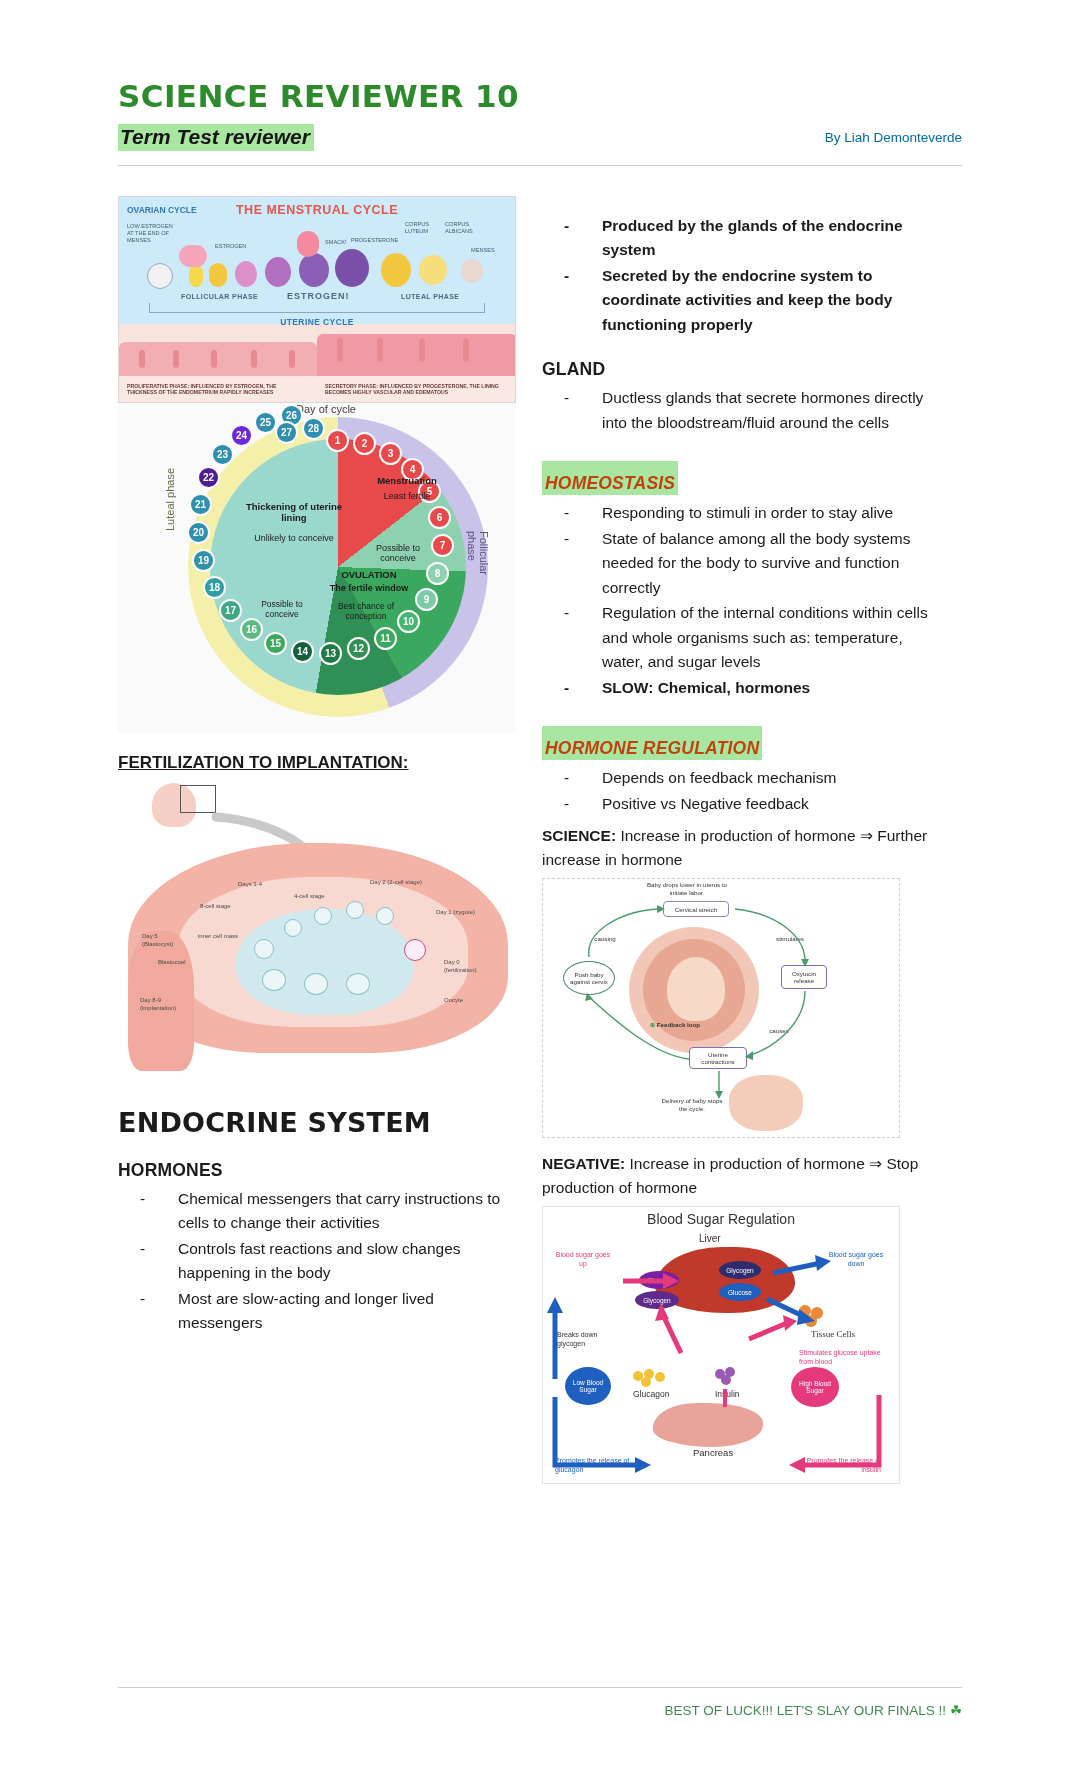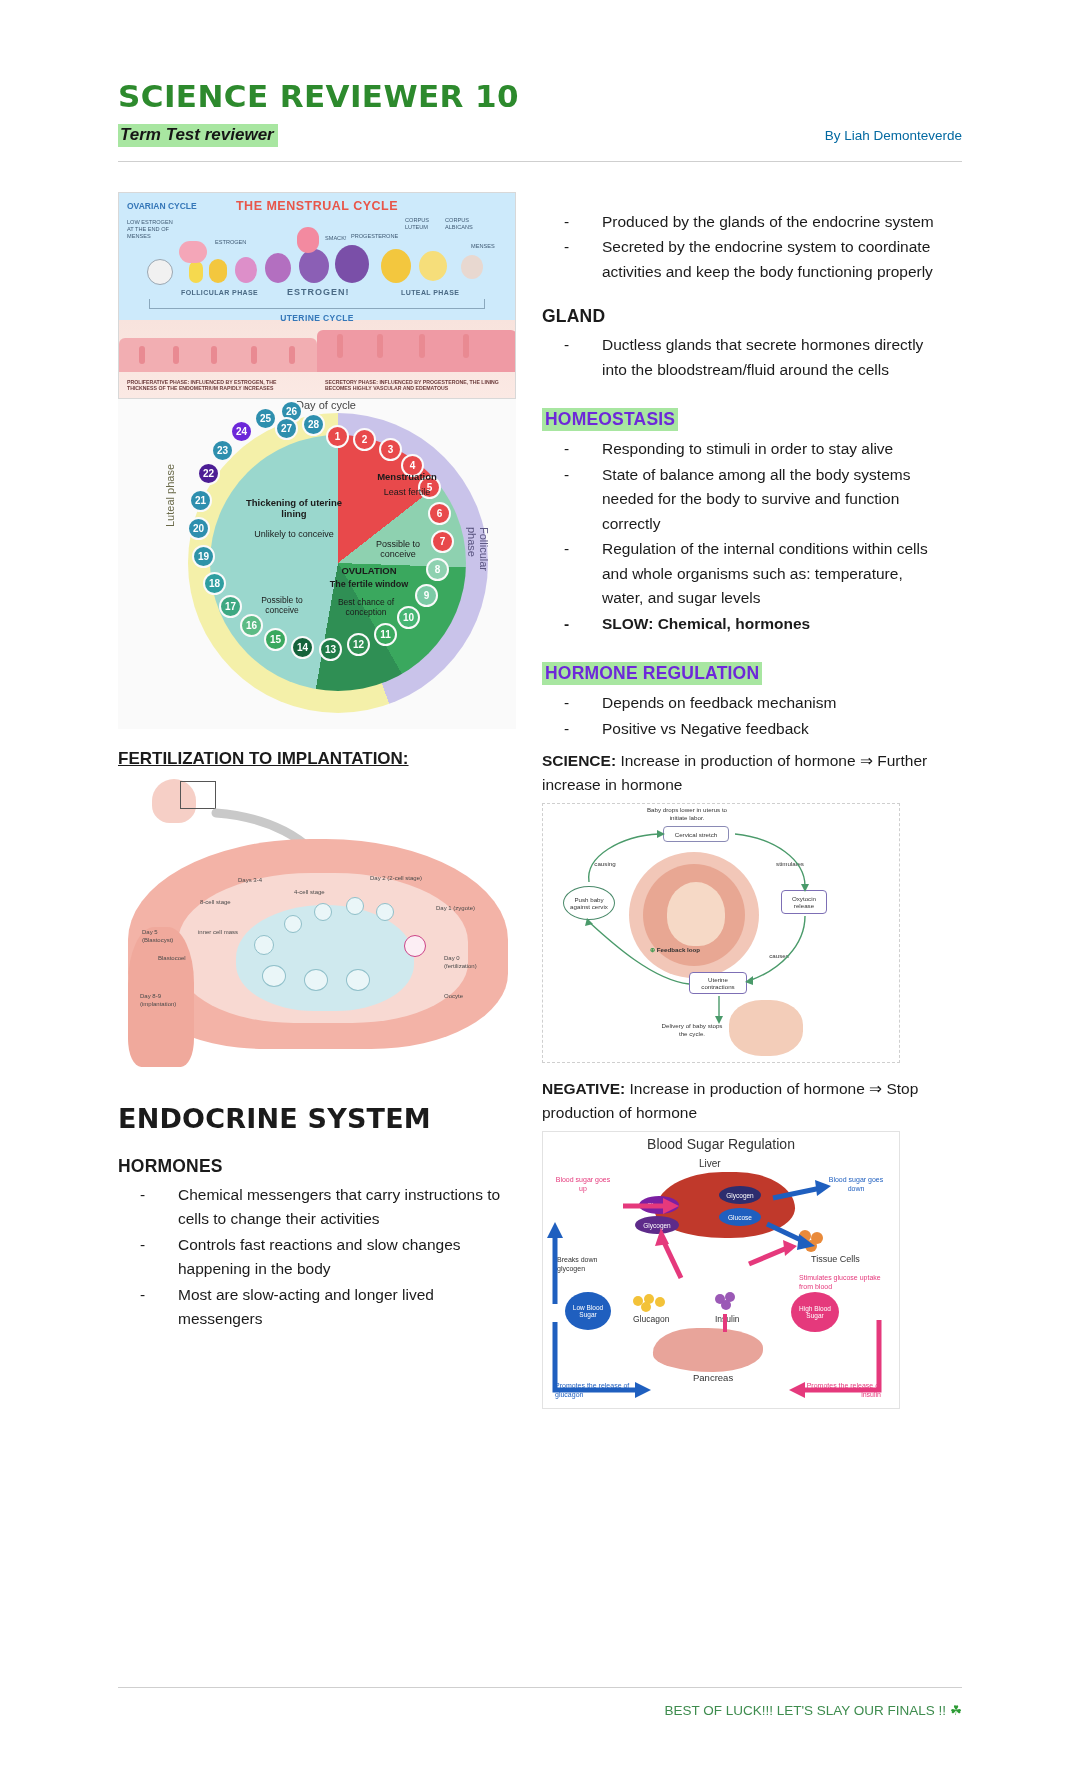--- a/index.html
+++ b/index.html
@@ -29,21 +29,21 @@
     margin: 0 0 10px 0;
     font-family: "DejaVu Sans", sans-serif;
   }
   .subtitle-row {
     display: flex;
     align-items: center;
     justify-content: space-between;
     margin-bottom: 14px;
   }
   .subtitle {
-    font-size: 17px;
+    font-size: 21px;
     font-style: italic;
     font-weight: bold;
     background: #a8e6a1;
     padding: 1px 4px 2px 2px;
     color: #161616;
   }
   .author {
     font-size: 13.5px;
     color: #0369a1;
   }
@@ -66,22 +66,23 @@
 
   h2.section {
     font-size: 17.5px;
     font-weight: bold;
     margin: 22px 0 6px 0;
     letter-spacing: .2px;
   }
   h2.hl {
     background: #a8e6a1;
     display: inline-block;
-    padding: 1px 3px 1px 3px;
-    color: #6d28d9;
+    padding: 12px 3px 1px 3px;
+    color: #c2410c;
+    font-style: italic;
   }
   h1.big {
     font-size: 27px;
     font-weight: bold;
     margin: 26px 0 8px 0;
     font-family: "DejaVu Sans", sans-serif;
     letter-spacing: .2px;
   }
   h3.underline {
     font-size: 17px;
@@ -456,21 +457,21 @@
       <h2 class="section">HORMONES</h2>
       <ul class="dash">
         <li>Chemical messengers that carry instructions to cells to change their activities</li>
         <li>Controls fast reactions and slow changes happening in the body</li>
         <li>Most are slow-acting and longer lived messengers</li>
       </ul>
     </div>
 
     <div class="col-right">
 
-      <ul class="dash" style="margin-top:18px;">
+      <ul class="dash" style="margin-top:18px;font-weight:bold;">
         <li>Produced by the glands of the endocrine system</li>
         <li>Secreted by the endocrine system to coordinate activities and keep the body functioning properly</li>
       </ul>
 
       <h2 class="section">GLAND</h2>
       <ul class="dash">
         <li>Ductless glands that secrete hormones directly into the bloodstream/fluid around the cells</li>
       </ul>
 
       <h2 class="section hl">HOMEOSTASIS</h2>
@@ -548,21 +549,21 @@
         <div class="bs-pill" style="left:176px; top:54px; width:42px; height:18px; background:#2d2d6e;">Glycogen</div>
         <div class="bs-pill" style="left:176px; top:76px; width:42px; height:18px; background:#1f5fbf;">Glucose</div>
         <div class="bs-pill" style="left:96px; top:64px; width:40px; height:18px; background:#7b1fa2;">Glucose</div>
         <div class="bs-pill" style="left:92px; top:84px; width:44px; height:18px; background:#5e2b8a;">Glycogen</div>
 
         <div style="position:absolute; left:256px; top:98px; width:36px; height:22px;">
           <span style="position:absolute; left:0; top:0; width:12px; height:12px; border-radius:50%; background:#e98a3a; display:block;"></span>
           <span style="position:absolute; left:12px; top:2px; width:12px; height:12px; border-radius:50%; background:#e98a3a; display:block;"></span>
           <span style="position:absolute; left:6px; top:10px; width:12px; height:12px; border-radius:50%; background:#e98a3a; display:block;"></span>
         </div>
-        <div class="bs-lbl bs-dark" style="left:268px; top:122px; font-size:9px;">Tissue Cells</div>
+        <div class="bs-lbl bs-dark" style="left:268px; top:122px; font-size:9px;font-family:Liberation Serif, serif;">Tissue Cells</div>
 
         <div class="bs-lbl bs-dark" style="left:14px; top:124px; width:64px;">Breaks down glycogen</div>
         <div class="bs-lbl bs-pink" style="left:256px; top:142px; width:92px;">Stimulates glucose uptake from blood</div>
 
         <div class="bs-pill" style="left:22px; top:160px; width:46px; height:38px; background:#1f5fbf;">Low Blood Sugar</div>
         <div class="bs-lbl bs-dark" style="left:90px; top:182px; font-size:8.5px;">Glucagon</div>
         <div style="position:absolute; left:90px; top:162px; width:44px; height:18px;">
           <span style="position:absolute; left:0; top:2px; width:10px; height:10px; border-radius:50%; background:#f3c238; display:block;"></span>
           <span style="position:absolute; left:11px; top:0; width:10px; height:10px; border-radius:50%; background:#f3c238; display:block;"></span>
           <span style="position:absolute; left:22px; top:3px; width:10px; height:10px; border-radius:50%; background:#f3c238; display:block;"></span>

